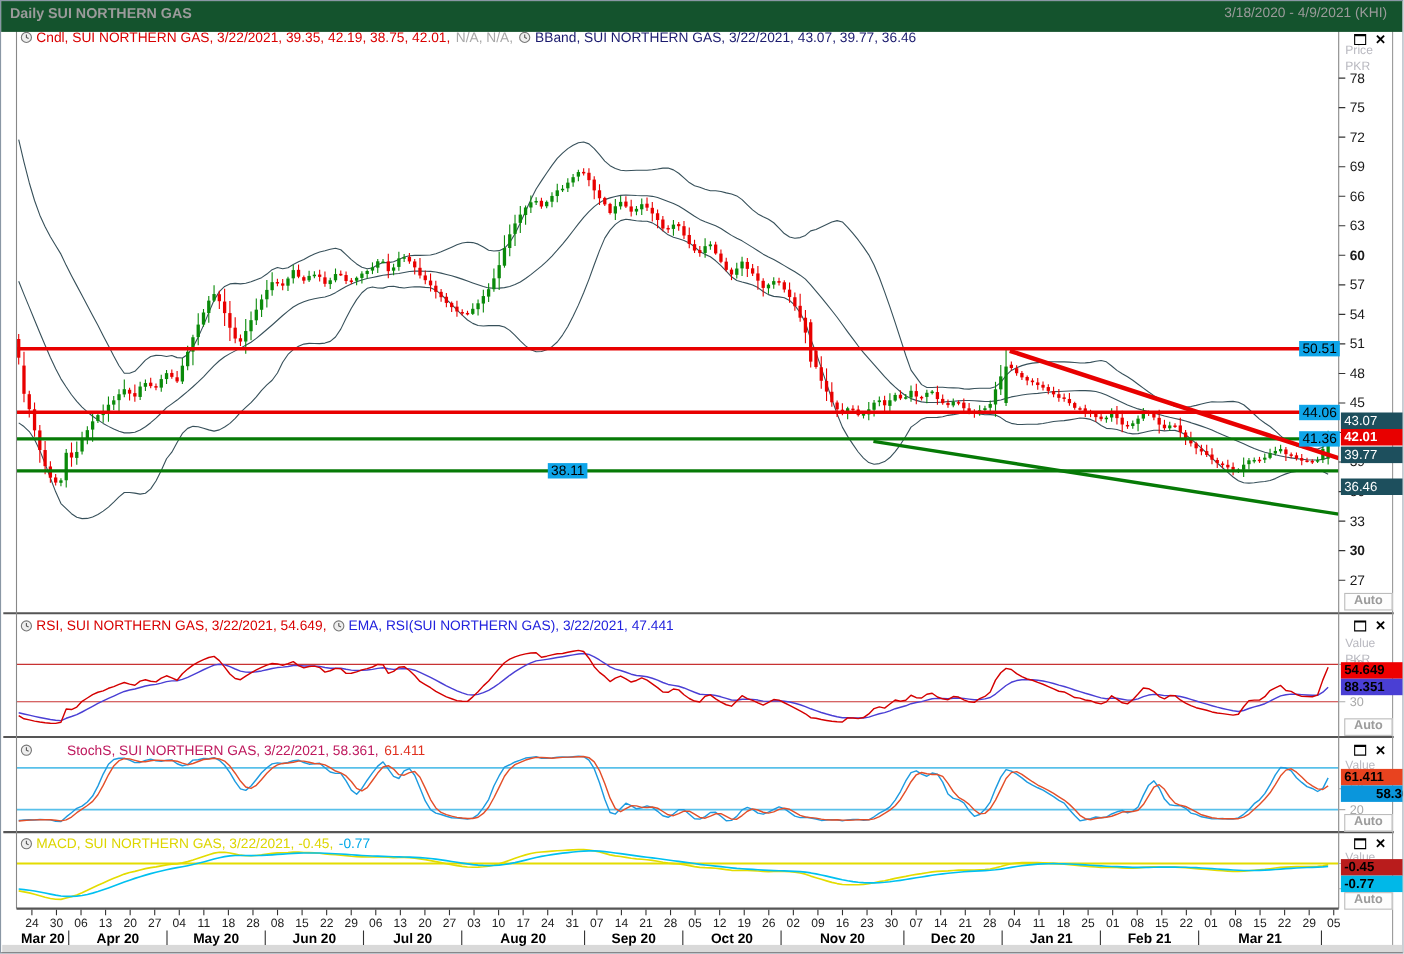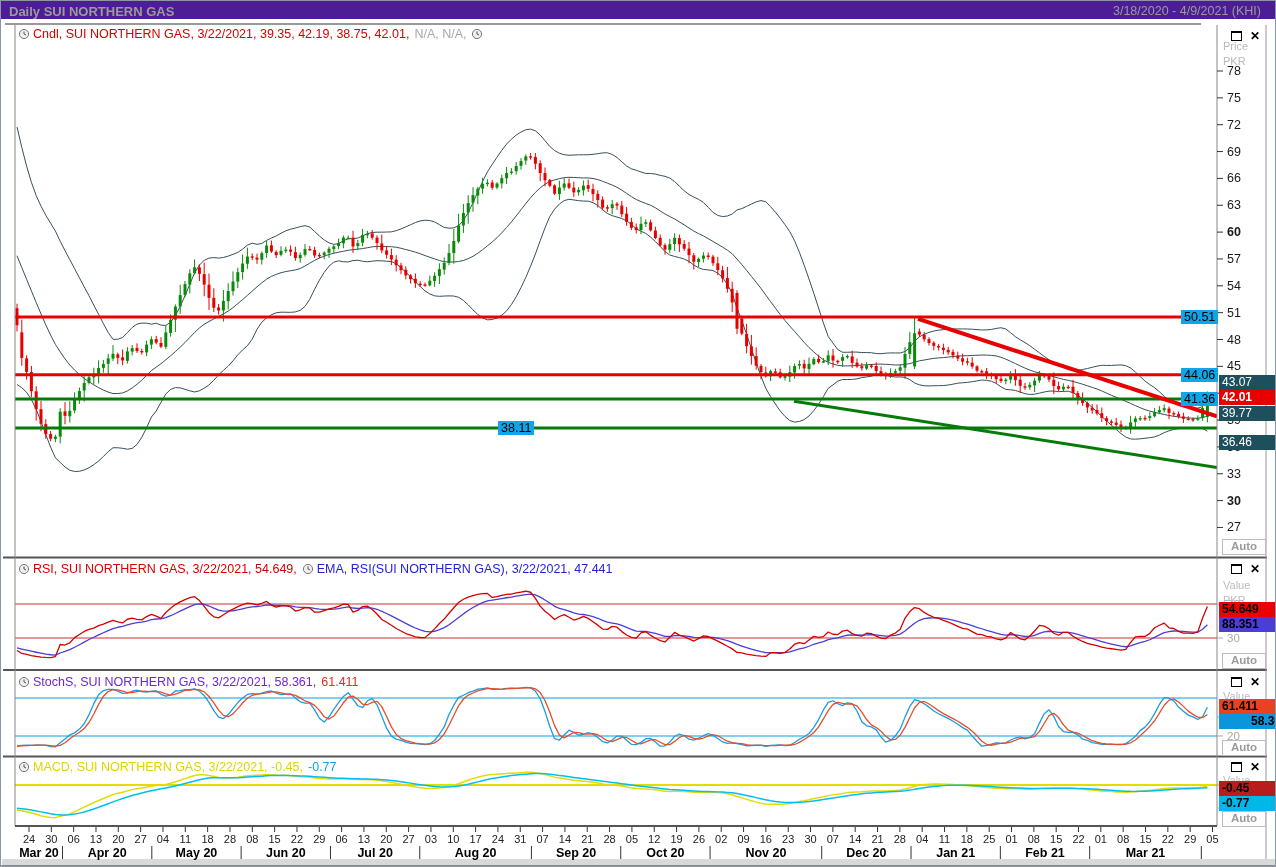--- a/index.html
+++ b/index.html
@@ -1,20 +1,20 @@
 <!DOCTYPE html>
 <html><head>
 <meta charset="utf-8">
 <style>
   html,body{margin:0;padding:0;background:#e8e8e8}
   .win{position:relative;width:1276px;height:867px;background:#fff;
        font-family:"Liberation Sans",sans-serif;border:1px solid #8a97a5;
        box-sizing:border-box;overflow:hidden}
   svg#cv{position:absolute;left:0;top:0}
-  .titlebar{position:absolute;top:0;left:0;right:0;height:18px;background:#4c1d95}
+  .titlebar{position:absolute;top:0;left:0;right:0;height:28px;background:#14532d}
   .title{position:absolute;left:8px;top:3px;font-weight:bold;font-size:13px;color:#9b9b9b}
   .daterange{position:absolute;right:14px;top:3px;font-size:12.5px;color:#9b9b9b}
   .legend{position:absolute;left:17px;height:16px;font-size:12.5px;white-space:nowrap;
           display:flex;align-items:center}
   .legend span.t{margin-right:5px}
   .licon{display:inline-flex;margin-right:3px}
   .vbox{position:absolute;left:1218px;width:60px;height:15px;font-size:12px;font-weight:bold;
         color:#000;line-height:15px;padding-left:3px;box-sizing:border-box}
   .vbox.white{color:#fff;font-weight:normal}
   .vbox.whitebold{color:#fff;font-weight:bold}
@@ -801,20 +801,21 @@
         </svg>
       </span>
     <span class="t" style="color: rgb(216, 0, 0);">Cndl, SUI NORTHERN GAS,  3/22/2021, 39.35, 42.19, 38.75, 42.01,</span>
     <span class="t" style="color: rgb(168, 168, 168);">N/A, N/A,</span>
     <span class="licon">
       <svg width="12" height="12">
           <circle cx="6" cy="6" r="4.6" fill="#eee" stroke="#777"></circle>
           <path d="M6 3.4 L6 6 L8 7" stroke="#555" fill="none"></path>
         </svg>
       </span>
+    <span class="t" style="color: rgb(27, 27, 110);">BBand, SUI NORTHERN GAS,  3/22/2021, 43.07, 39.77, 36.46</span>
   </div>
   <div class="legend" style="top:560px">
     <span class="licon">
       <svg width="12" height="12">
           <circle cx="6" cy="6" r="4.6" fill="#eee" stroke="#777"></circle>
           <path d="M6 3.4 L6 6 L8 7" stroke="#555" fill="none"></path>
         </svg>
       </span>
     <span class="t" style="color: rgb(216, 0, 0);">RSI, SUI NORTHERN GAS,  3/22/2021, 54.649,</span>
     <span class="licon">
@@ -825,21 +826,21 @@
       </span>
     <span class="t" style="color: rgb(34, 34, 221);">EMA, RSI(SUI NORTHERN GAS),  3/22/2021, 47.441</span>
   </div>
   <div class="legend" style="top:673px">
     <span class="licon">
       <svg width="12" height="12">
           <circle cx="6" cy="6" r="4.6" fill="#eee" stroke="#777"></circle>
           <path d="M6 3.4 L6 6 L8 7" stroke="#555" fill="none"></path>
         </svg>
       </span>
-    <span class="t" style="color: #6d28d9;">StochS, SUI NORTHERN GAS,  3/22/2021, 58.361,</span>
+    <span class="t" style="color: #be185d; margin-left: 28px;">StochS, SUI NORTHERN GAS,  3/22/2021, 58.361,</span>
     <span class="t" style="color: rgb(224, 48, 30);">61.411</span>
   </div>
   <div class="legend" style="top:758px">
     <span class="licon">
       <svg width="12" height="12">
           <circle cx="6" cy="6" r="4.6" fill="#eee" stroke="#777"></circle>
           <path d="M6 3.4 L6 6 L8 7" stroke="#555" fill="none"></path>
         </svg>
       </span>
     <span class="t" style="color: rgb(221, 214, 0);">MACD, SUI NORTHERN GAS,  3/22/2021, -0.45,</span>

